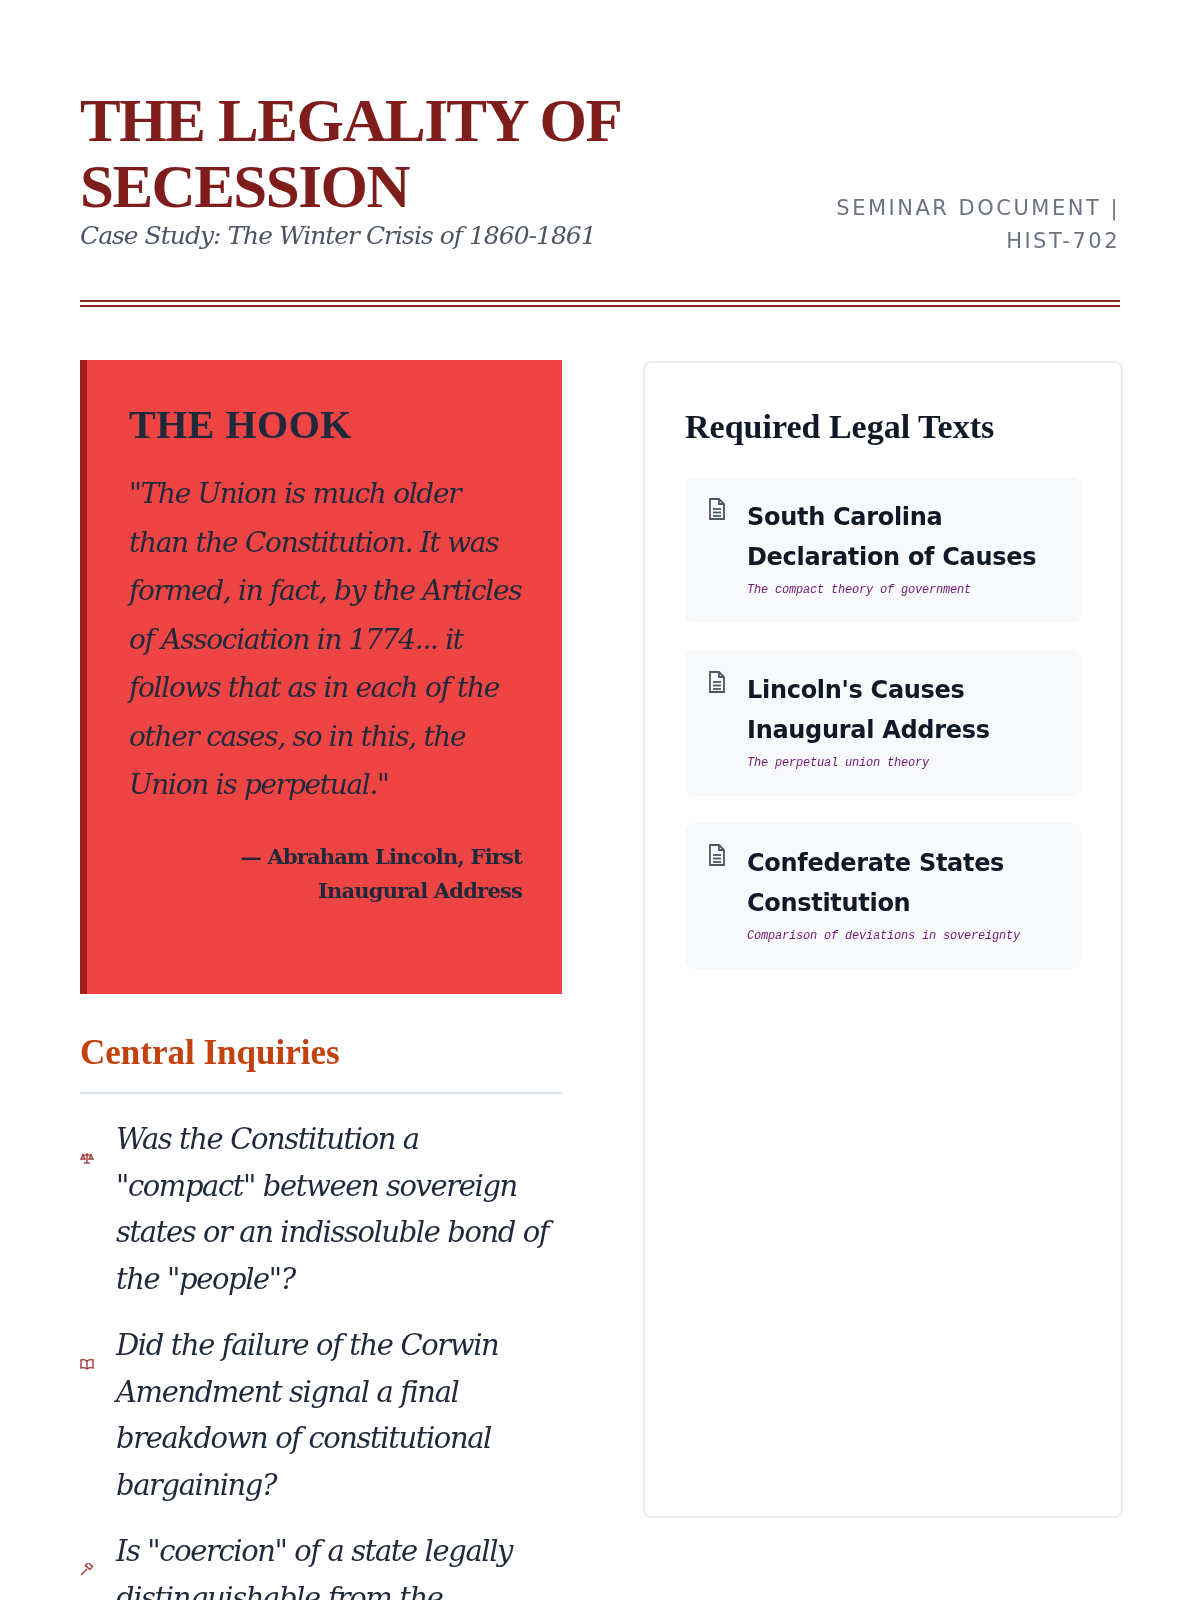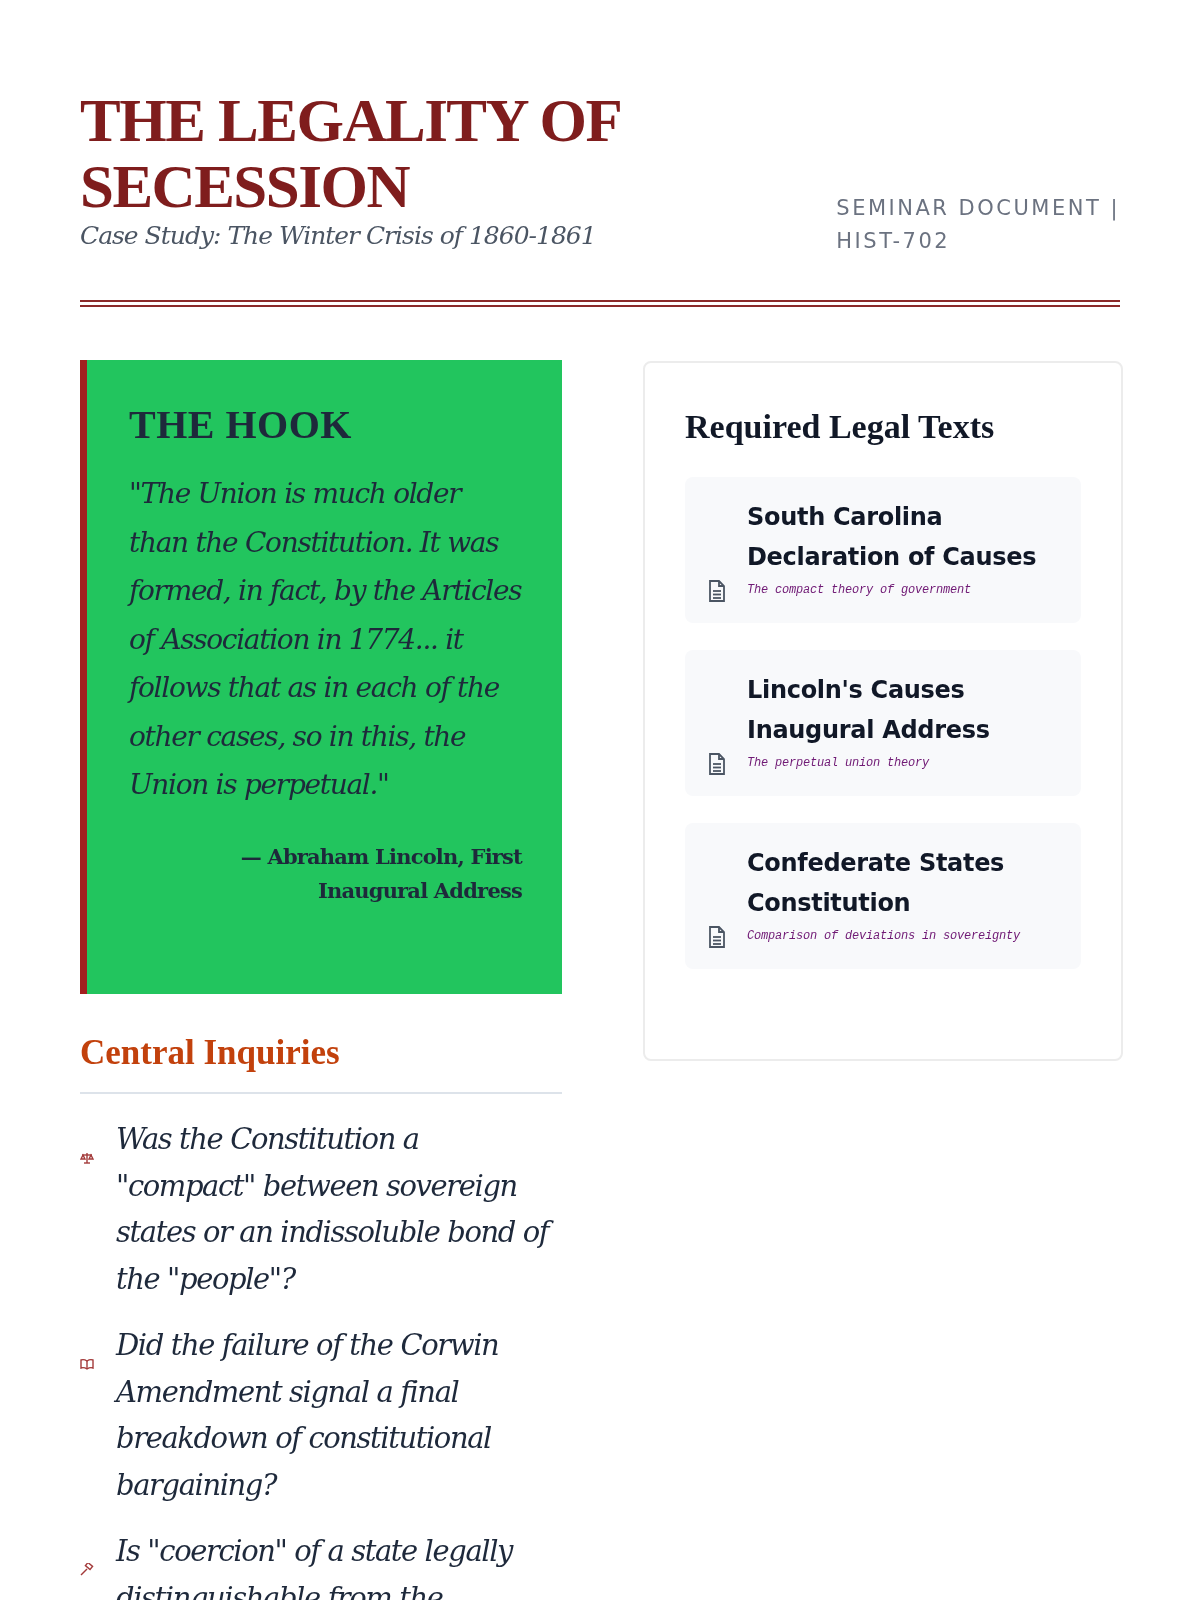--- a/index.html
+++ b/index.html
@@ -4,52 +4,52 @@
 <style>
   * { box-sizing: border-box; margin: 0; padding: 0; }
   html, body { width: 1200px; height: 1600px; background: #ffffff; overflow: hidden; }
   body { font-family: "DejaVu Serif", serif; color: #1a2232; position: relative; }
 
   .header { position: absolute; left: 80px; top: 88px; width: 1040px; height: 220px; }
   .title { font-family: "Liberation Serif", serif; font-weight: bold; color: #7f1d1d;
            font-size: 61px; line-height: 66px; letter-spacing: -1.5px; width: 700px; }
   .subtitle { font-family: "DejaVu Serif", serif; font-style: italic; color: #4b5563;
               font-size: 25px; line-height: 40px; margin-top: -4px; letter-spacing: -1px; }
-  .meta { position: absolute; right: 0; top: 104px; text-align: left;
+  .meta { position: absolute; right: 0; top: 104px; text-align: right;
           font-family: "DejaVu Sans", sans-serif; color: #6b7280; font-size: 21px;
           letter-spacing: 2.5px; line-height: 33px; }
   .rule { position: absolute; left: 80px; top: 300px; width: 1040px; height: 7px;
           border-top: 2px solid #8b2a2a; border-bottom: 2px solid #8b2a2a; }
 
   .hook { position: absolute; left: 80px; top: 360px; width: 482px; height: 634px;
-          background: #22c55e; border-left: 7px solid #a31f1f; padding: 42px 40px 0 42px; }
+          background: #ef4444; border-left: 7px solid #a31f1f; padding: 42px 40px 0 42px; }
   .hook-title { font-family: "Liberation Serif", serif; font-weight: bold; font-size: 40px;
                 color: #1e293b; letter-spacing: 0.5px; line-height: 46px; }
   .hook-quote { font-family: "DejaVu Serif", serif; font-style: italic; font-size: 28px;
                 line-height: 48.5px; color: #1e293b; margin-top: 22px; letter-spacing: -1.3px; }
   .hook-attr { font-family: "DejaVu Serif", serif; font-weight: bold; font-size: 21px;
                line-height: 34px; text-align: right; color: #1e293b; margin-top: 30px;
                letter-spacing: -0.8px; padding-left: 90px; }
 
   .inquiries { position: absolute; left: 80px; top: 1030px; width: 482px; }
   .inq-title { font-family: "Liberation Serif", serif; font-weight: bold; font-size: 35px;
                color: #c2410c; line-height: 46px; padding-bottom: 16px;
                border-bottom: 2px solid #dde3ea; }
   .inq-list { list-style: none; margin-top: 22px; }
   .inq-item { position: relative; padding-left: 36px; font-family: "DejaVu Serif", serif;
               font-style: italic; font-size: 29px; line-height: 46.5px; color: #1e293b;
               letter-spacing: -1.4px; margin-bottom: 20px; }
   .inq-icon { position: absolute; left: 0; top: 16px; width: 14px; height: 14px; }
 
-  .card { position: absolute; left: 643px; top: 361px; width: 480px; height: 700px;
+  .card { position: absolute; left: 643px; top: 361px; width: 480px; height: 1157px;
           border: 2px solid #ececec; border-radius: 8px; background: #fff; padding: 42px 40px 0 40px; }
   .card-title { font-family: "Liberation Serif", serif; font-weight: bold; font-size: 34px;
                 color: #111827; line-height: 44px; }
   .texts { margin-top: 28px; }
-  .text-item { background: #f8f9fb; border-radius: 8px; display: flex; align-items: flex-end;
+  .text-item { background: #f8f9fb; border-radius: 8px; display: flex; align-items: flex-start;
                padding: 20px 16px 20px 22px; margin-bottom: 27px; }
   .doc-icon { flex: 0 0 20px; width: 20px; height: 24px; margin-right: 20px; }
   .ti-body { flex: 1; }
   .ti-name { font-family: "DejaVu Sans", sans-serif; font-weight: bold; font-size: 24px;
              line-height: 40px; color: #111827; letter-spacing: -0.3px; }
   .ti-desc { font-family: Liberation Mono, monospace; font-style: italic; font-size: 12px;
              line-height: 26px; color: #701a75; letter-spacing: -0.2px; }
 </style>
 </head>
 <body>

